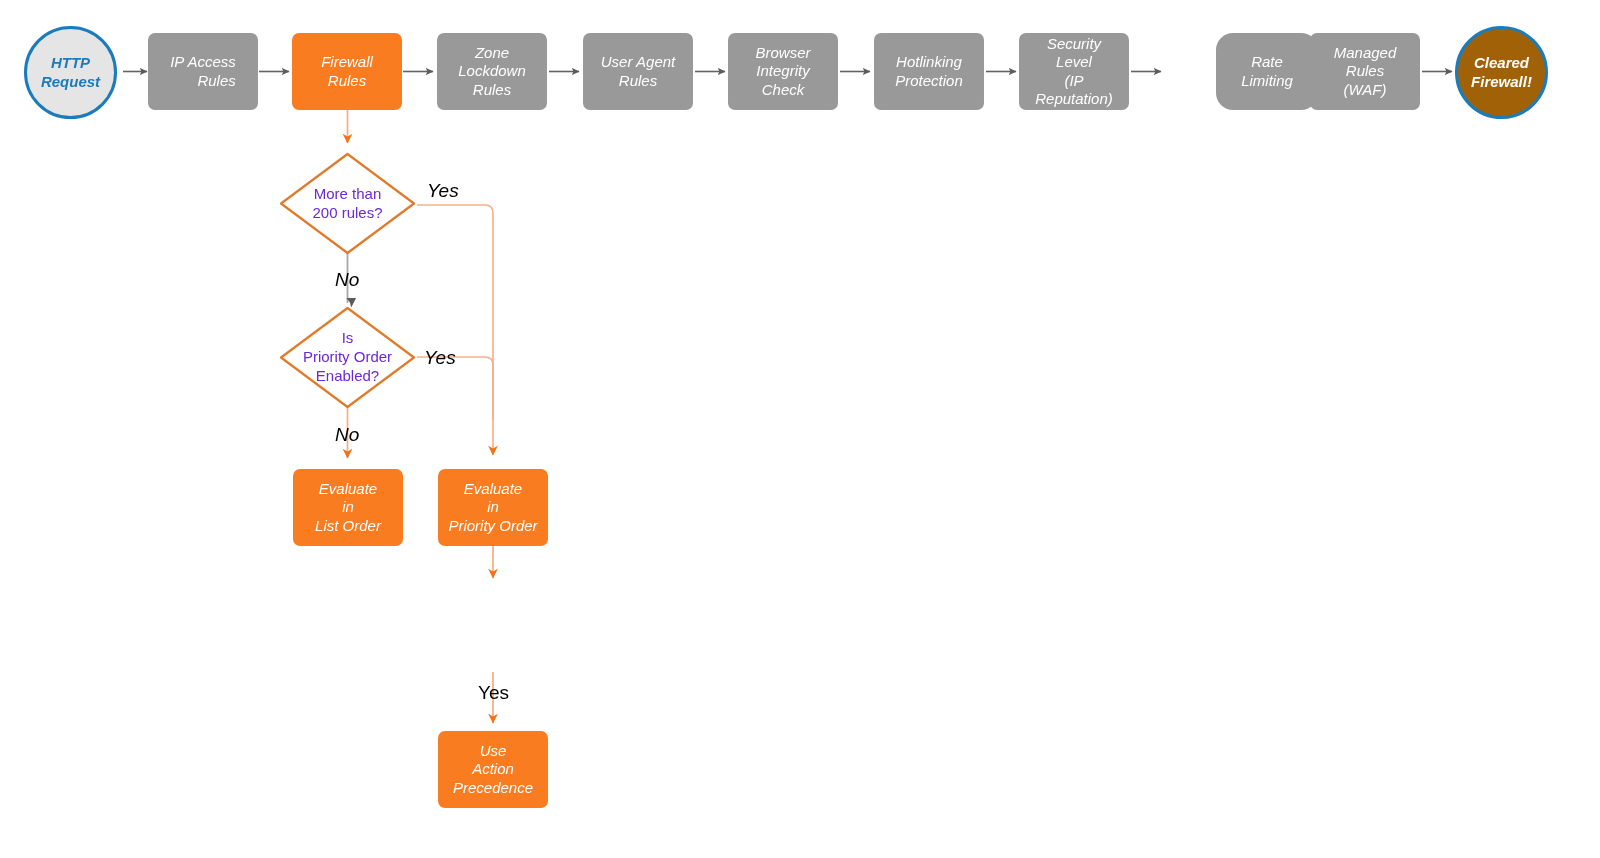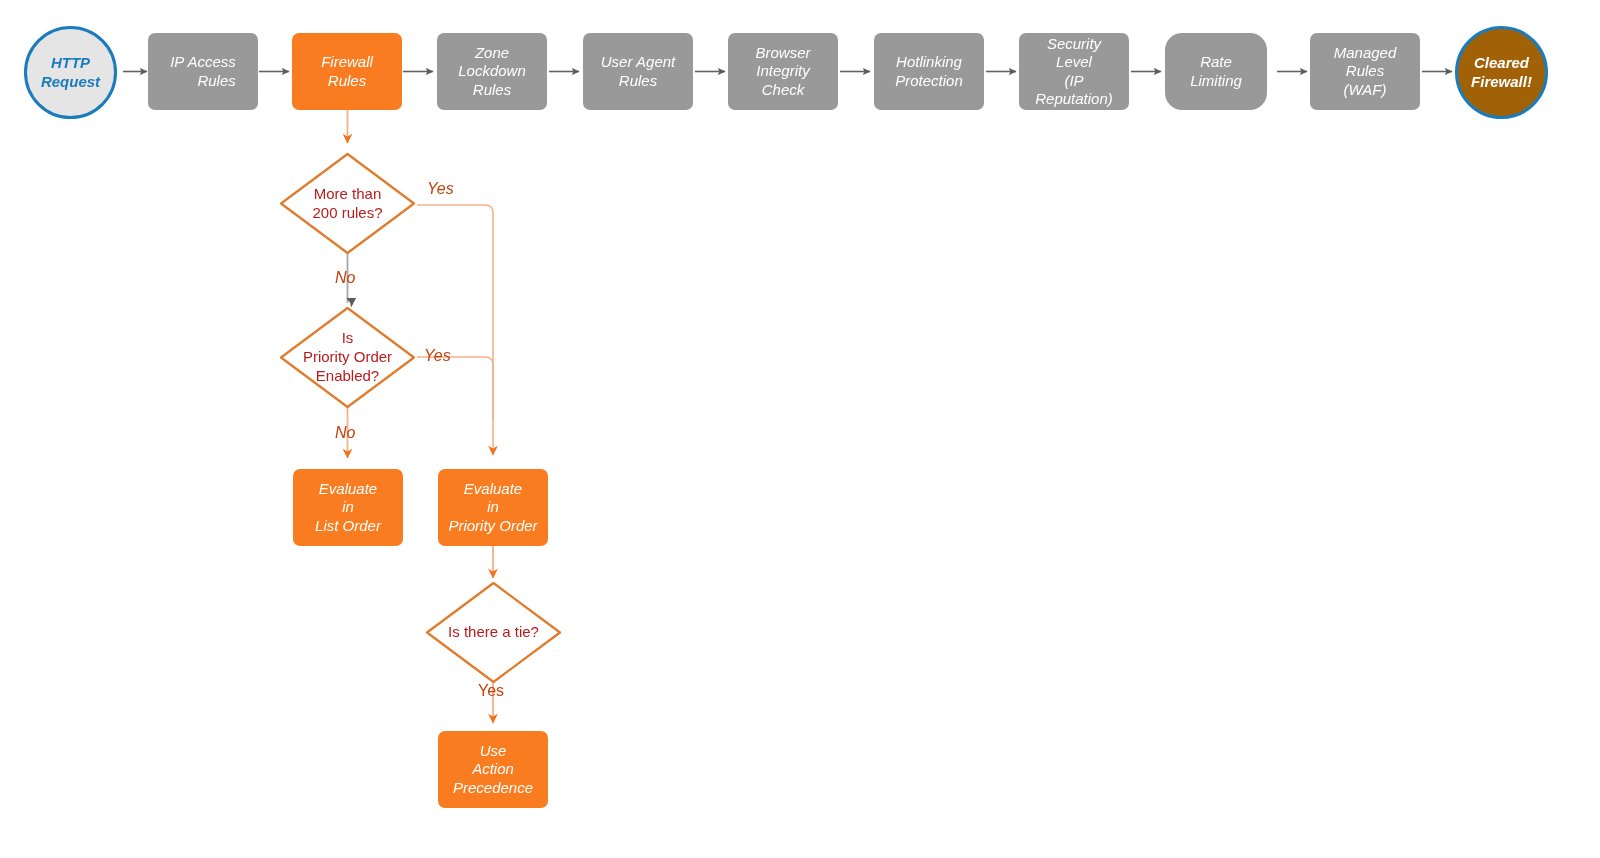--- a/index.html
+++ b/index.html
@@ -81,32 +81,32 @@
   .diamond-label {
     position: absolute;
     left: 0; top: 0;
     width: 100%;
     height: 100%;
     display: flex;
     align-items: center;
     justify-content: center;
     text-align: center;
     font-size: 15px;
-    color: #b91c1c;
+    color: #6d28d9;
     line-height: 1.25;
     white-space: pre-line;
     pointer-events: none;
   }
 
   
   .edge-label {
     position: absolute;
-    font-size: 16px;
-    font-style: italic;
-    color: #c2410c;
+    font-size: 19px;
+    font-style: italic;
+    color: #000000;
     white-space: nowrap;
   }
   .edge-label.plain { font-style: normal; }
 
   svg#edges {
     position: absolute;
     left: 0; top: 0;
     width: 1600px;
     height: 858px;
     pointer-events: none;
@@ -208,21 +208,21 @@
     <span>Security
 Level
 (IP Reputation)</span>
   </div>
 
   <div class="node pipe-box gray" style="left:874px; top:33px; width:110px; height:77px;">
     <span>Hotlinking
 Protection</span>
   </div>
 
-  <div class="node pipe-box gray" style="left:1165px; top:33px; width:102px; height:77px;border-radius:17px;">
+  <div class="node pipe-box gray" style="left:1216px; top:33px; width:102px; height:77px;border-radius:17px;">
     <span>Rate
 Limiting</span>
   </div>
 
   <div class="node pipe-box gray" style="left:1310px; top:33px; width:110px; height:77px;">
     <span>Managed
 Rules
 (WAF)</span>
   </div>
 
@@ -241,26 +241,20 @@
 
   <div class="diamond-wrap" style="left:278px; top:305px; width:139px; height:105px;">
     <svg width="139" height="105" viewBox="0 0 139 105" xmlns="http://www.w3.org/2000/svg">
       <polygon points="69.5,3 136,52.5 69.5,102 3,52.5" fill="#ffffff" stroke="#e07b2a" stroke-width="2.2" stroke-linejoin="round"></polygon>
     </svg>
     <div class="diamond-label">Is
 Priority Order
 Enabled?</div>
   </div>
 
-  <div class="diamond-wrap" style="left:424px; top:580px; width:139px; height:105px;">
-    <svg width="139" height="105" viewBox="0 0 139 105" xmlns="http://www.w3.org/2000/svg">
-      <polygon points="69.5,3 136,52.5 69.5,102 3,52.5" fill="#ffffff" stroke="#e07b2a" stroke-width="2.2" stroke-linejoin="round"></polygon>
-    </svg>
-    <div class="diamond-label">Is there a tie?</div>
-  </div>
 
   <div class="node action-box" style="left:293px; top:469px; width:110px; height:77px;">
     <span>Evaluate
 in
 List Order</span>
   </div>
 
   <div class="node action-box" style="left:438px; top:469px; width:110px; height:77px;">
     <span>Evaluate
 in

